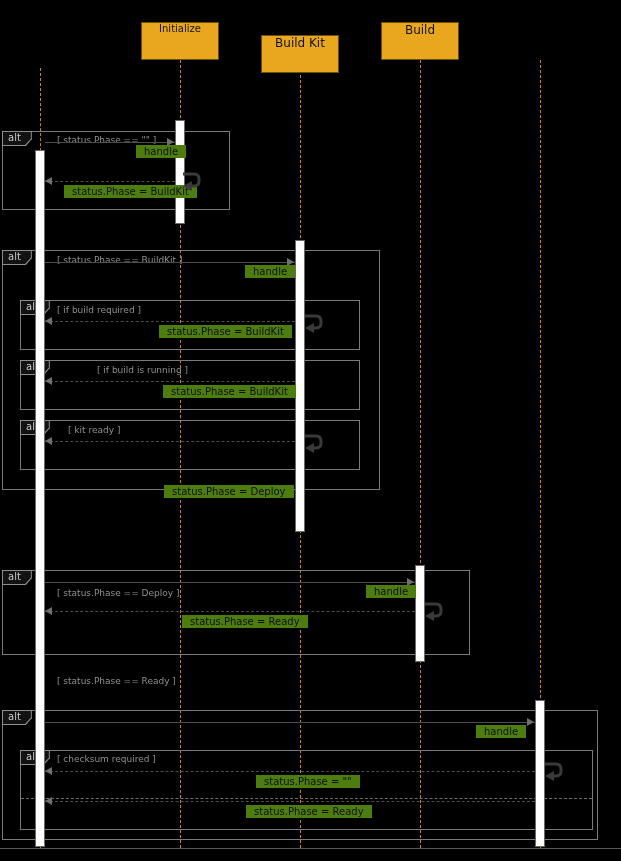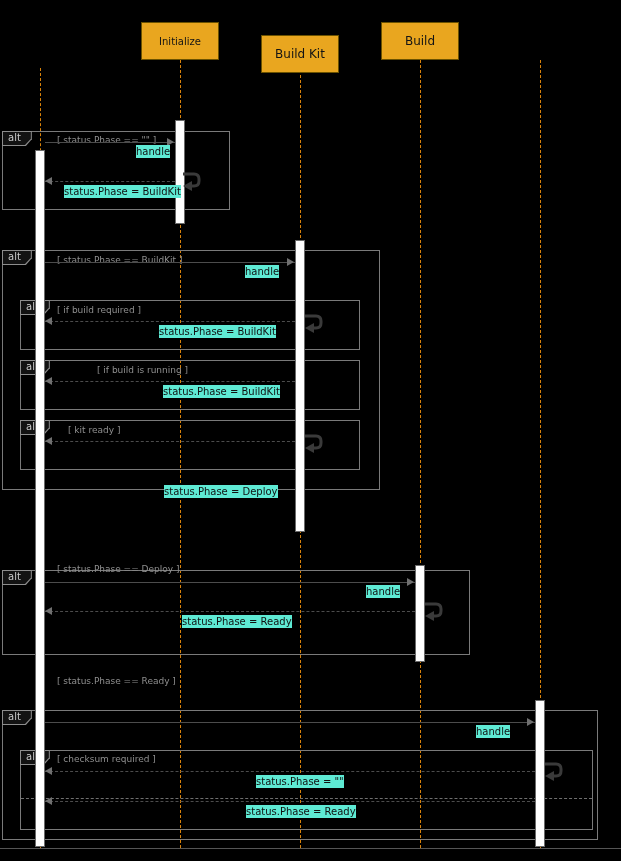--- a/index.html
+++ b/index.html
@@ -1,29 +1,29 @@
 <!DOCTYPE html>
 <html><head>
 <meta charset="utf-8">
 <style>
   html,body{margin:0;padding:0;background:#000;}
   .canvas{position:relative;width:621px;height:861px;background:#000;overflow:hidden;
           font-family:"DejaVu Sans","Liberation Sans",sans-serif;}
   .lifeline{position:absolute;width:0;border-left:1px dashed #D8820A;}
   .participant{position:absolute;width:78px;height:38px;background:#E9A61F;border:1px solid #6b5200;
-               color:#141414;display:flex;align-items:center;justify-content:center;font-size:12px;box-sizing:border-box;}
+               color:#141414;display:flex;justify-content:center;font-size:12px;box-sizing:border-box;}
   .activation{position:absolute;width:8px;background:#fff;border:1px solid #6a6a6a;box-sizing:content-box;}
   .frame{position:absolute;border:1px solid #7a7a7a;box-sizing:border-box;}
   .tab{position:absolute;top:-1px;left:-1px;padding:1px;background:#8d8d8d;
        clip-path:polygon(0 0,100% 0,100% 55%,80% 100%,0 100%);}
   .tab span{display:block;background:#121212;color:#cccccc;font-size:10px;line-height:12px;
             padding:0 10px 1px 5px;clip-path:polygon(0 0,100% 0,100% 52%,79% 100%,0 100%);}
   .guard{position:absolute;color:#8f8f8f;font-size:9px;white-space:nowrap;}
-  .chip{position:absolute;background:#5eead4;color:#101010;font-size:10px;line-height:13px;
-        padding:0 0;white-space:nowrap;}
+  .chip{position:absolute;background:#4d7c0f;color:#101010;font-size:10px;line-height:13px;
+        padding:0 8px;white-space:nowrap;}
   .line{position:absolute;height:0;border-top:1px solid #4c4c4c;}
   .line.dash{border-top-style:dashed;}
   .divider{position:absolute;height:0;border-top:1px dashed #6f6f6f;}
   .head{position:absolute;width:0;height:0;border-top:4px solid transparent;border-bottom:4px solid transparent;}
   .head.r{border-left:7px solid #6f6f6f;}
   .head.l{border-right:7px solid #6f6f6f;}
   .loop{position:absolute;}
   .actor{position:absolute;left:10px;top:8px;width:62px;height:62px;}
   .actor .lbl{position:absolute;left:0;top:26px;width:62px;text-align:center;font-size:11px;color:#16323f;}
   .bottomline{position:absolute;height:0;border-top:1px solid #555;}
@@ -81,21 +81,21 @@
         <span>alt</span>
       </div>
   </div>
   <div class="divider" style="left:21px;top:798px;width:571px;"></div>
 
   <div class="guard" style="left:57px;top:135px;">[ status.Phase == "" ]</div>
   <div class="guard" style="left:57px;top:255px;">[ status.Phase == BuildKit ]</div>
   <div class="guard" style="left:57px;top:305px;">[ if build required ]</div>
   <div class="guard" style="left:57px;top:365px;padding-left:40px;">[ if build is running ]</div>
   <div class="guard" style="left:68px;top:425px;">[ kit ready ]</div>
-  <div class="guard" style="left:57px;top:564px;">[ status.Phase == Deploy ]</div>
+  <div class="guard" style="left:57px;top:588px;">[ status.Phase == Deploy ]</div>
   <div class="guard" style="left:57px;top:676px;">[ status.Phase == Ready ]</div>
   <div class="guard" style="left:57px;top:754px;">[ checksum required ]</div>
 
   <div class="activation" style="left:35px;top:150px;height:695px;"></div>
   <div class="activation" style="left:175px;top:120px;height:102px;"></div>
   <div class="activation" style="left:295px;top:240px;height:290px;"></div>
   <div class="activation" style="left:415px;top:565px;height:95px;"></div>
   <div class="activation" style="left:535px;top:700px;height:145px;"></div>
 
   <div class="line" style="left:45px;top:142px;width:130px;"></div>

